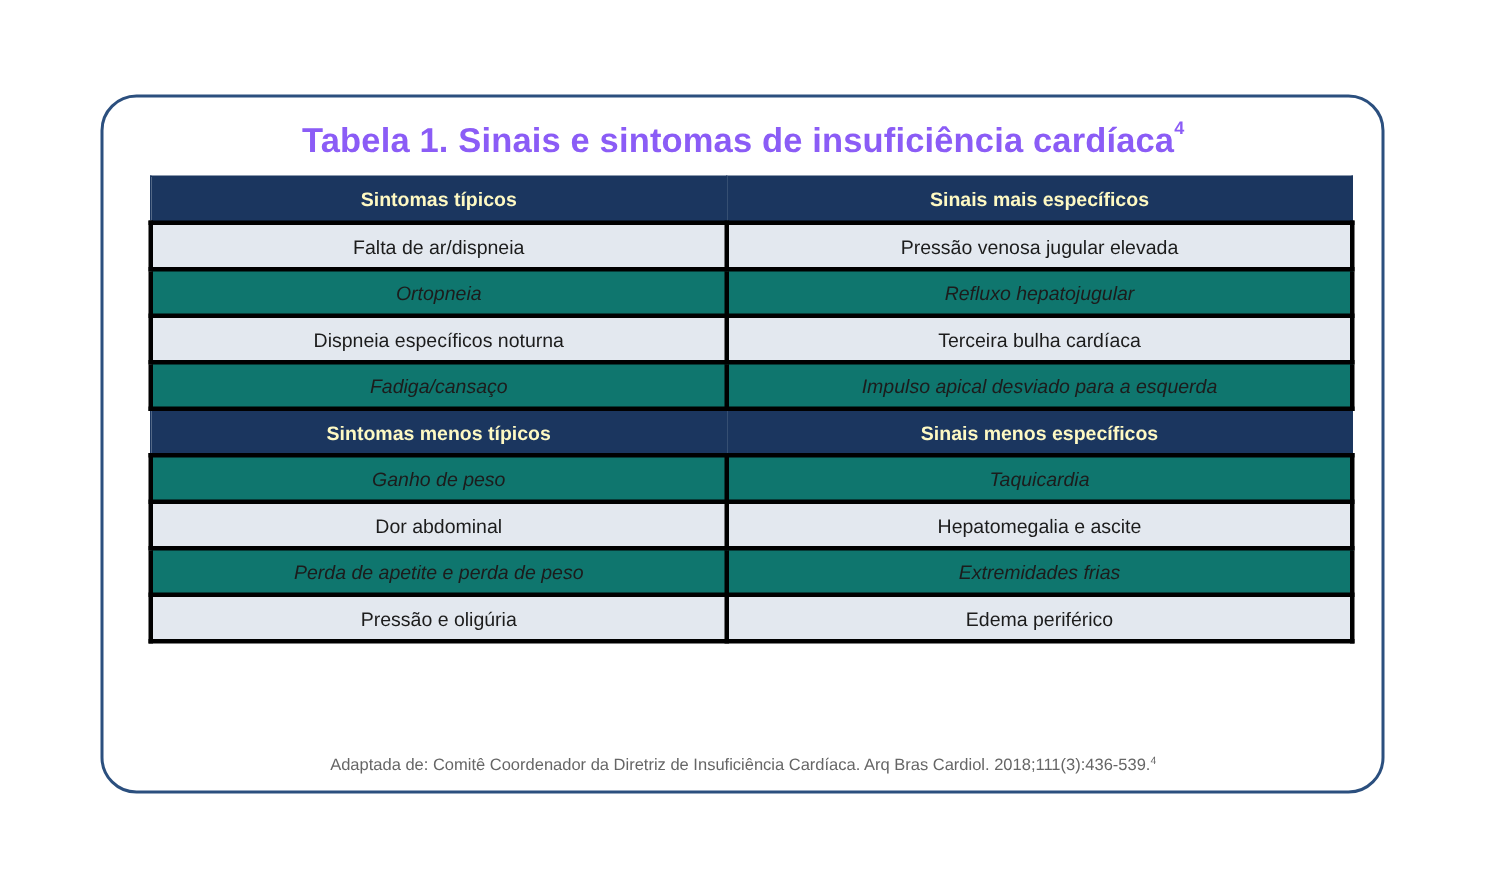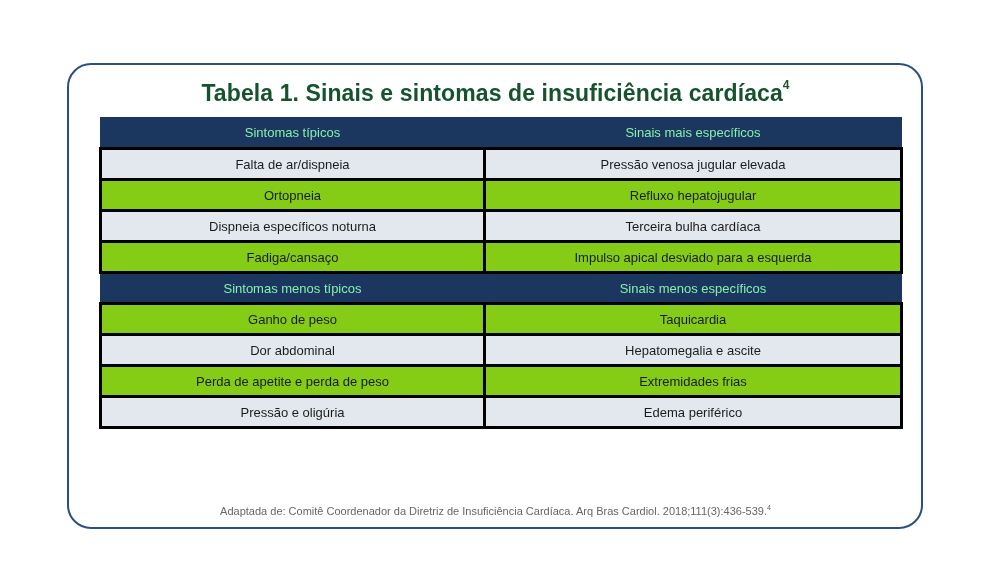--- a/index.html
+++ b/index.html
@@ -1,29 +1,29 @@
 <!DOCTYPE html>
 <html><head>
 <meta charset="utf-8">
 <style>
   html, body { margin:0; padding:0; background:#ffffff; }
   body { width:991px; height:585px; position:relative; overflow:hidden;
          font-family:"Liberation Sans", "DejaVu Sans", sans-serif; color:#1c1c1c; }
   .frame { position:absolute; left:67px; top:63px; width:856px; height:466px;
            border:2px solid #2b4f7e; border-radius:24px; box-sizing:border-box; background:#fff; }
   .title { position:absolute; left:0; top:80px; width:991px; text-align:center;
-           font-size:23px; font-weight:bold; color:#14532d; letter-spacing:0.1px; }
+           font-size:23px; font-weight:bold; color:#8b5cf6; letter-spacing:0.1px; }
   .title sup { font-size:12px; vertical-align:top; position:relative; top:-2px; }
   table { position:absolute; left:99px; top:117px; width:801px; border-collapse:collapse;
           table-layout:fixed; }
   td, th { height:31px; padding:0; text-align:center; font-size:13px; box-sizing:border-box; }
   td { border:3px solid #000000; }
-  th { background:#1b365f; color:#86efac; font-weight:normal; border:1px solid #1b365f;margin-top:11px; }
+  th { background:#1b365f; color:#fef9c3; font-weight:bold; border:1px solid #1b365f;margin-top:11px; }
   tr.shaded td { background:#e3e8ef; }
-  tr.white td { background:#84cc16; }
+  tr.white td { background:#0f766e;font-style:italic; }
   col.c1 { width:384px; } col.c2 { width:417px; }
   .footnote { position:absolute; left:0; top:504px; width:991px; text-align:center;
               font-size:11px; color:#666; }
   .footnote sup { font-size:7px; }
 </style>
 </head>
 <body>
 
 <div class="frame"></div>
 

